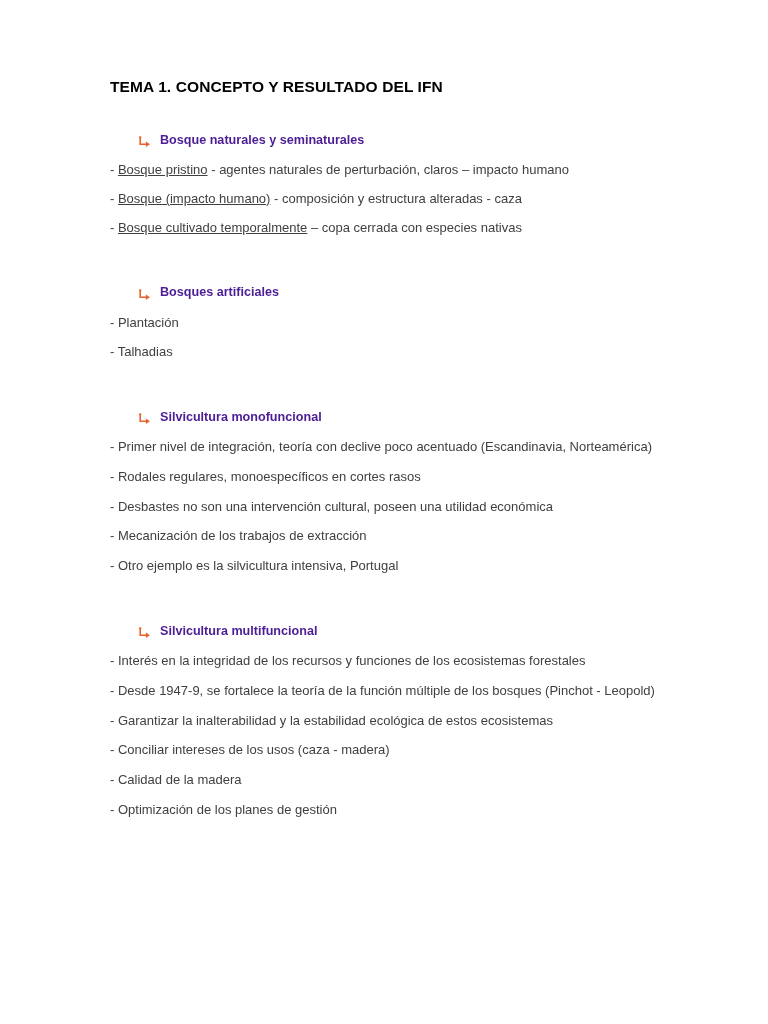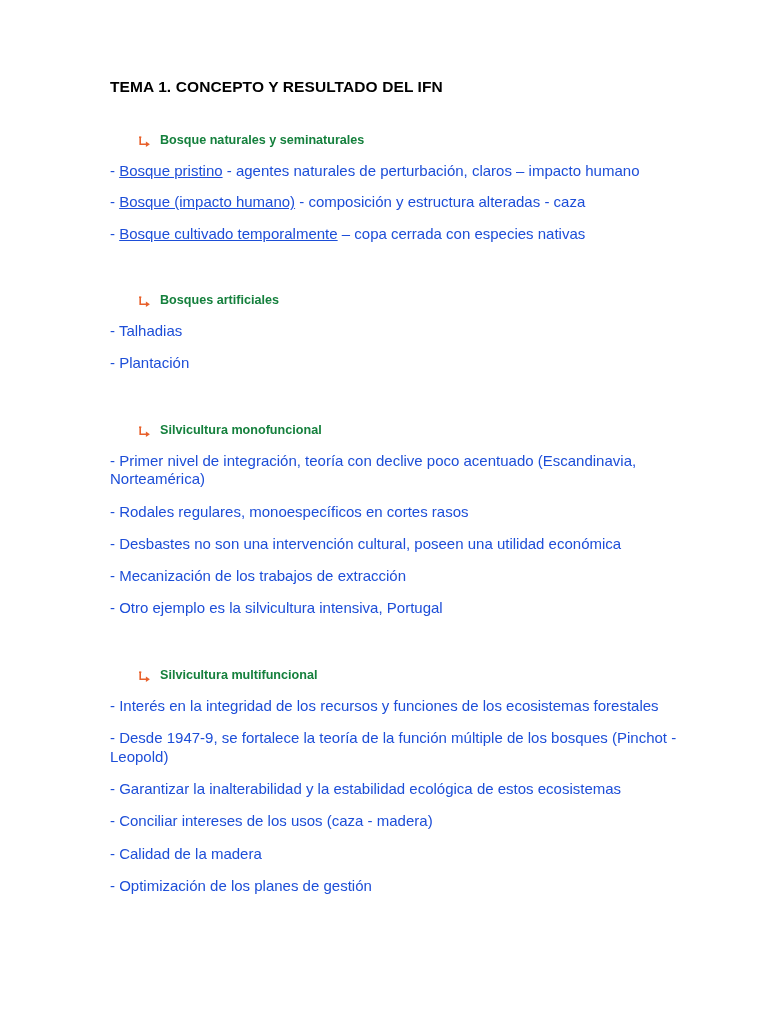--- a/index.html
+++ b/index.html
@@ -50,28 +50,28 @@
     margin-right: 9px;
     flex: 0 0 auto;
     display: inline-block;
     position: relative;
     top: 1px;
   }
   .bullet-head .head-label {
     font-family: "Liberation Sans", sans-serif;
     font-size: 12.6px;
     font-weight: bold;
-    color: #15803d;
+    color: #4c1d95;
     line-height: 1.2;
   }
   .line {
     font-family: "Liberation Sans", sans-serif;
-    font-size: 15px;
+    font-size: 13px;
     line-height: 1.25;
-    color: #1d4ed8;
+    color: #404040;
     margin: 0 0 13.5px 0;
     white-space: pre-wrap;
   }
   .line.indented {
     padding-left: 4px;
   }
   .u {
     text-decoration: underline;
   }
   .first-group .line {
@@ -101,22 +101,22 @@
       <div class="section-gap"></div>
       <div class="section">
         <div class="bullet-head">
           <span class="arrow-icon"><svg viewBox="0 0 13 13" width="13" height="13" aria-hidden="true">
               <path d="M2.2 1.2 L2.2 8.2 L9.6 8.2" fill="none" stroke="#e8612c" stroke-width="1.6"></path>
               <path d="M7.9 5.4 L11.9 8.2 L7.9 11.0 Z" fill="#e8612c"></path>
               <path d="M1.1 1.2 L3.3 1.2" stroke="#e8612c" stroke-width="1.6"></path>
             </svg></span>
           <span class="head-label">Bosques artificiales</span>
         </div>
+        <div class="line"><span>- </span><span>Plantación</span></div>
         <div class="line"><span>- </span><span>Talhadias</span></div>
-        <div class="line"><span>- </span><span>Plantación</span></div>
       </div>
       <div class="section-gap"></div>
       <div class="section">
         <div class="bullet-head">
           <span class="arrow-icon"><svg viewBox="0 0 13 13" width="13" height="13" aria-hidden="true">
               <path d="M2.2 1.2 L2.2 8.2 L9.6 8.2" fill="none" stroke="#e8612c" stroke-width="1.6"></path>
               <path d="M7.9 5.4 L11.9 8.2 L7.9 11.0 Z" fill="#e8612c"></path>
               <path d="M1.1 1.2 L3.3 1.2" stroke="#e8612c" stroke-width="1.6"></path>
             </svg></span>
           <span class="head-label">Silvicultura monofuncional</span>

